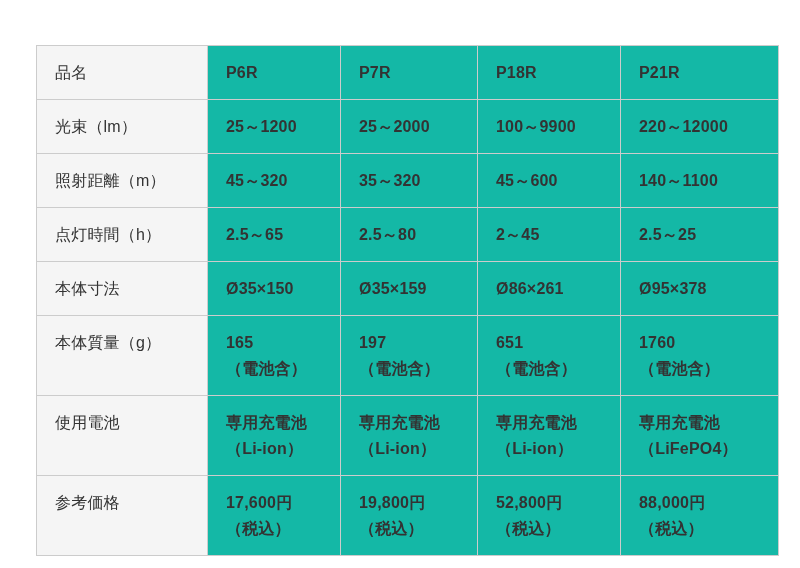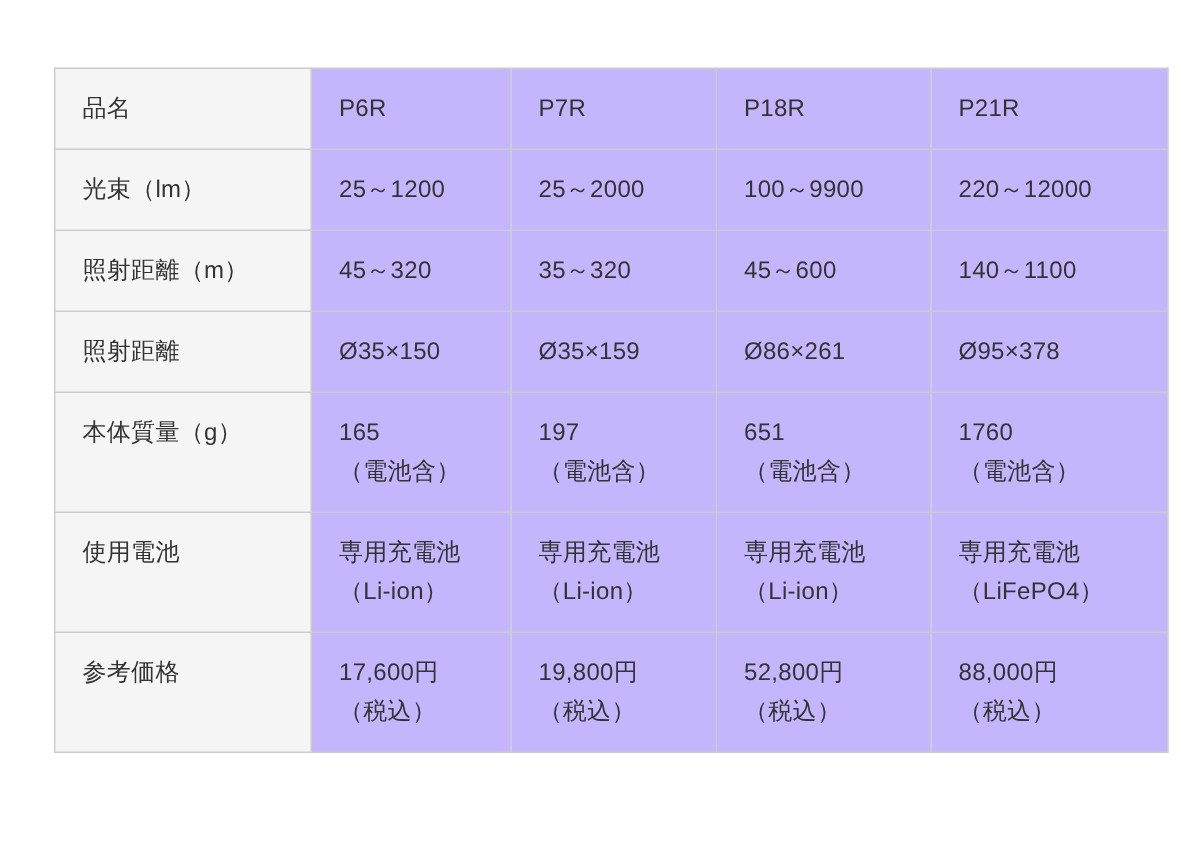--- a/index.html
+++ b/index.html
@@ -31,21 +31,22 @@
     vertical-align: top;
     line-height: 26px;
     padding: 14px 10px 13px 18px;
     white-space: pre-line;
     letter-spacing: 0.2px;
   }
   .spec-table th {
     background: #f5f5f5;
   }
   .spec-table td {
-    background: #c4b5fd;
+    background: #14b8a6;
+    font-weight: bold;
   }
   tr.r-single { height: 54px; }
   tr.r-double { height: 79px; }
 </style>
 </head>
 <body>
 
 <div class="table-wrap">
   <table class="spec-table">
     <colgroup>
@@ -71,21 +72,28 @@
         <td>220～12000</td>
       </tr>
       <tr class="r-single">
         <th>照射距離（m）</th>
         <td>45～320</td>
         <td>35～320</td>
         <td>45～600</td>
         <td>140～1100</td>
       </tr>
       <tr class="r-single">
-        <th>照射距離</th>
+        <th>点灯時間（h）</th>
+        <td>2.5～65</td>
+        <td>2.5～80</td>
+        <td>2～45</td>
+        <td>2.5～25</td>
+      </tr>
+      <tr class="r-single">
+        <th>本体寸法</th>
         <td>Ø35×150</td>
         <td>Ø35×159</td>
         <td>Ø86×261</td>
         <td>Ø95×378</td>
       </tr>
       <tr class="r-double">
         <th>本体質量（g）</th>
         <td>165
 （電池含）</td>
         <td>197

